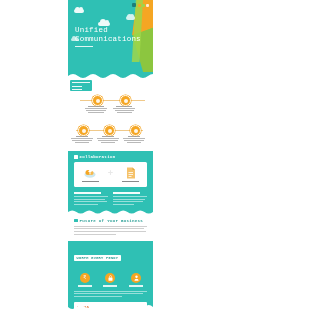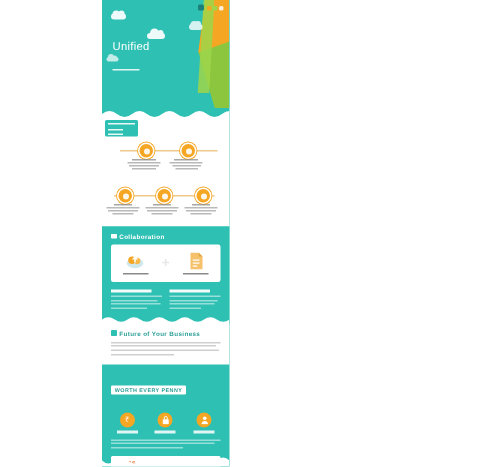--- a/index.html
+++ b/index.html
@@ -7,20 +7,21 @@
     width:220px;height:311px;
     background:#ffffff;
     font-family:"Liberation Sans",sans-serif;
     overflow:hidden;
   }
   .page{
     position:absolute;left:68px;top:0;
     width:85px;height:311px;
     background:#2fc0b4;
     overflow:hidden;
+    font-family:Liberation Mono, monospace;
   }
 
   
   .hero{position:relative;height:72px;background:#2fc0b4;overflow:hidden;}
   .hero-shape{
     position:absolute;right:0;top:0;width:26px;height:72px;
     background:linear-gradient(160deg,#f5a623 0%,#f5a623 45%,#8cc63f 46%,#8cc63f 100%);
     clip-path:polygon(38% 0,100% 0,100% 100%,62% 100%,20% 48%);
   }
   .hero-shape2{
@@ -152,20 +153,21 @@
 
     <div class="topbar">
       <div class="tb-icon"></div>
       <div class="dot"></div>
       <div class="dot b"></div>
       <div class="dot c"></div>
     </div>
 
     <div class="hero-title">
       <div>Unified</div>
+      <div>Communications</div>
     </div>
     <div class="hero-rule"></div>
   </div>
 
   <svg class="wave-white" viewBox="0 0 85 8" preserveAspectRatio="none">
     <path d="M0,4 Q5,0 10,4 T20,4 T30,4 T40,4 T50,4 T60,4 T70,4 T80,4 T90,4 L90,8 L0,8 Z" fill="#ffffff"></path>
   </svg>
 
   <div class="timeline">
     <div class="tl-badge">

